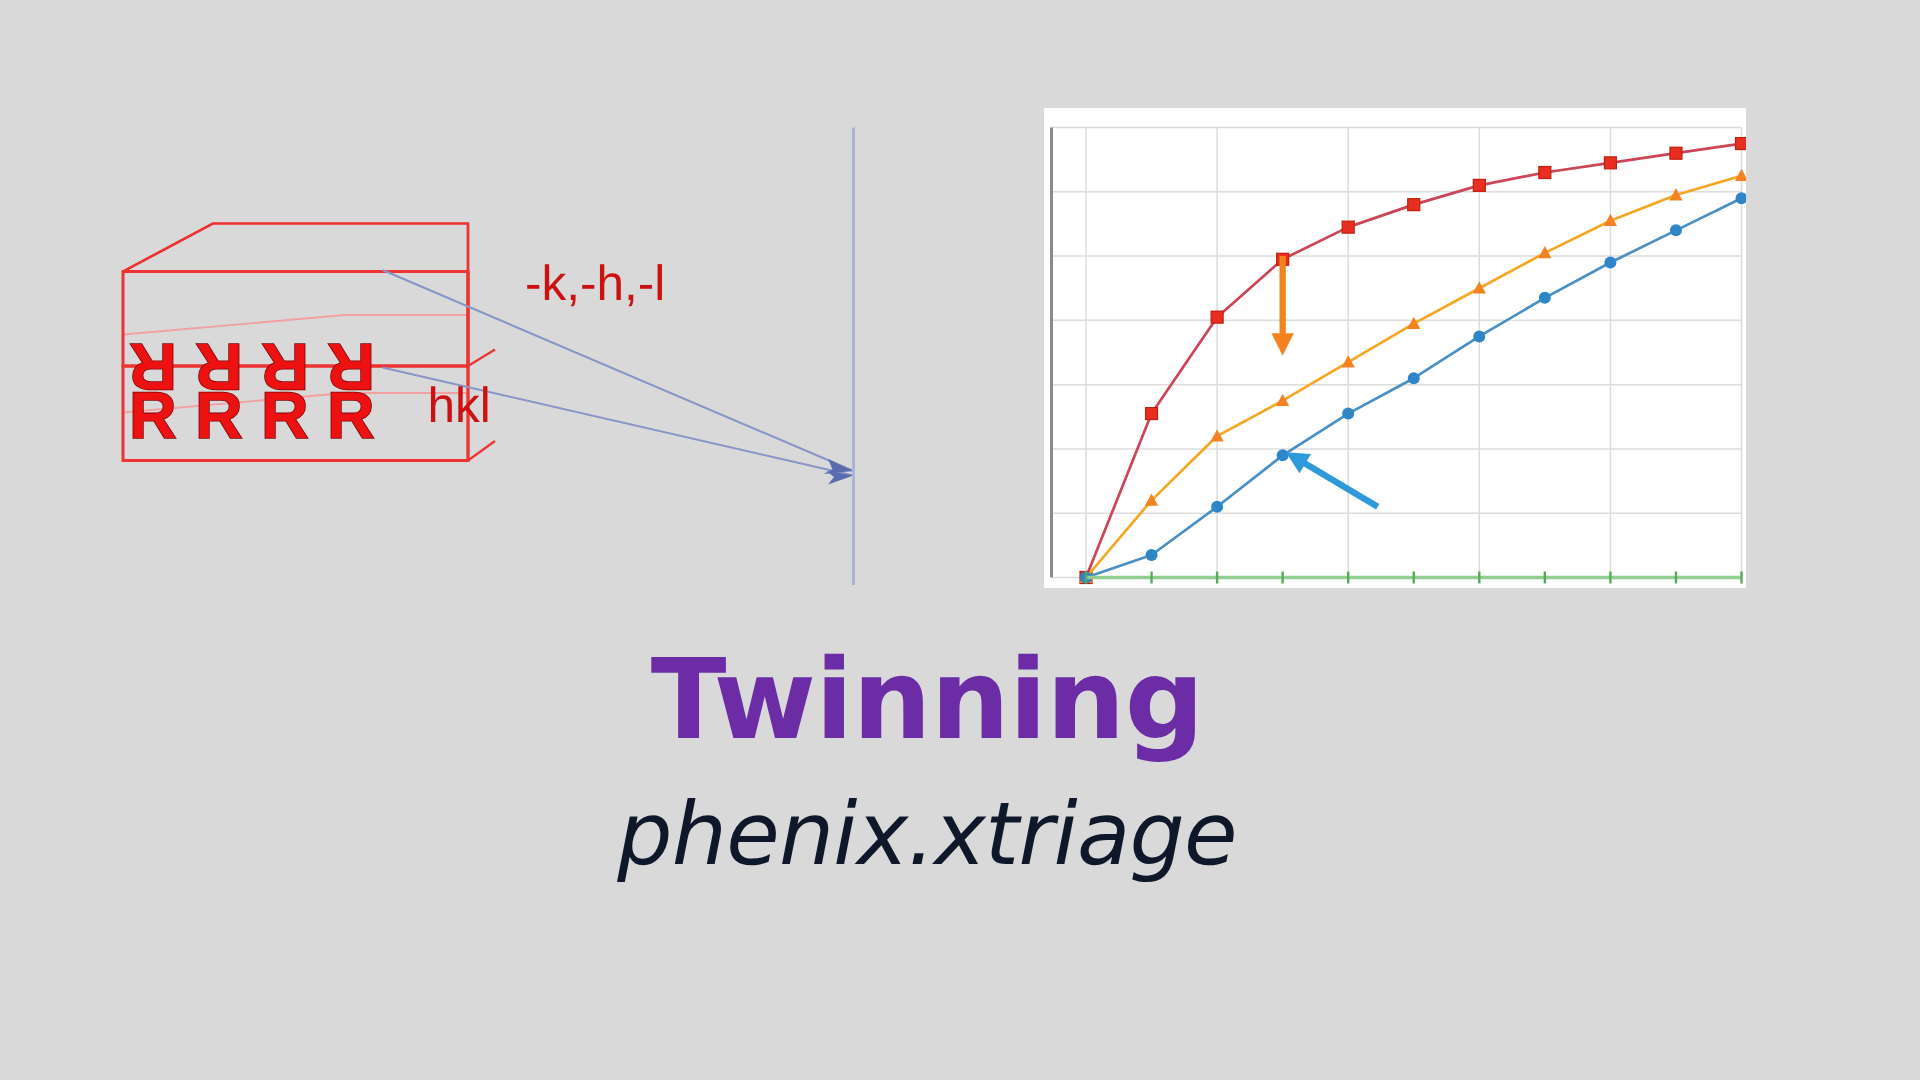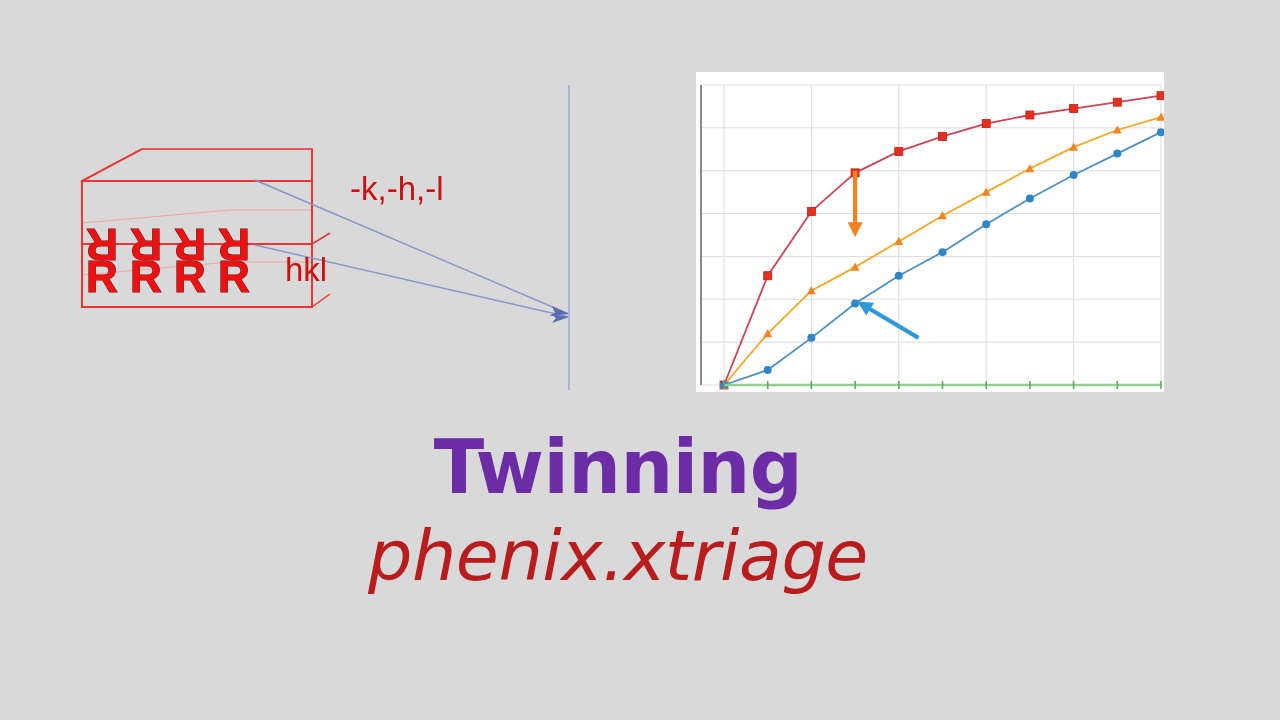--- a/index.html
+++ b/index.html
@@ -73,23 +73,23 @@
     font-weight: bold;
     font-size: 74px;
     line-height: 86px;
     color: #6b2ca5;
     letter-spacing: -0.5px;
   }
   #title-sub {
     font-family: "DejaVu Sans", sans-serif;
     font-style: italic;
     font-weight: normal;
-    font-size: 70px;
+    font-size: 58px;
     line-height: 92px;
-    color: #b91c1c;
+    color: #0f172a;
     letter-spacing: -0.5px;
   }
 </style>
 </head>
 <body>
 
 <div id="slide">
 
   <div id="crystal-diagram">
     <svg width="520" height="285" viewBox="0 0 520 285" xmlns="http://www.w3.org/2000/svg">

